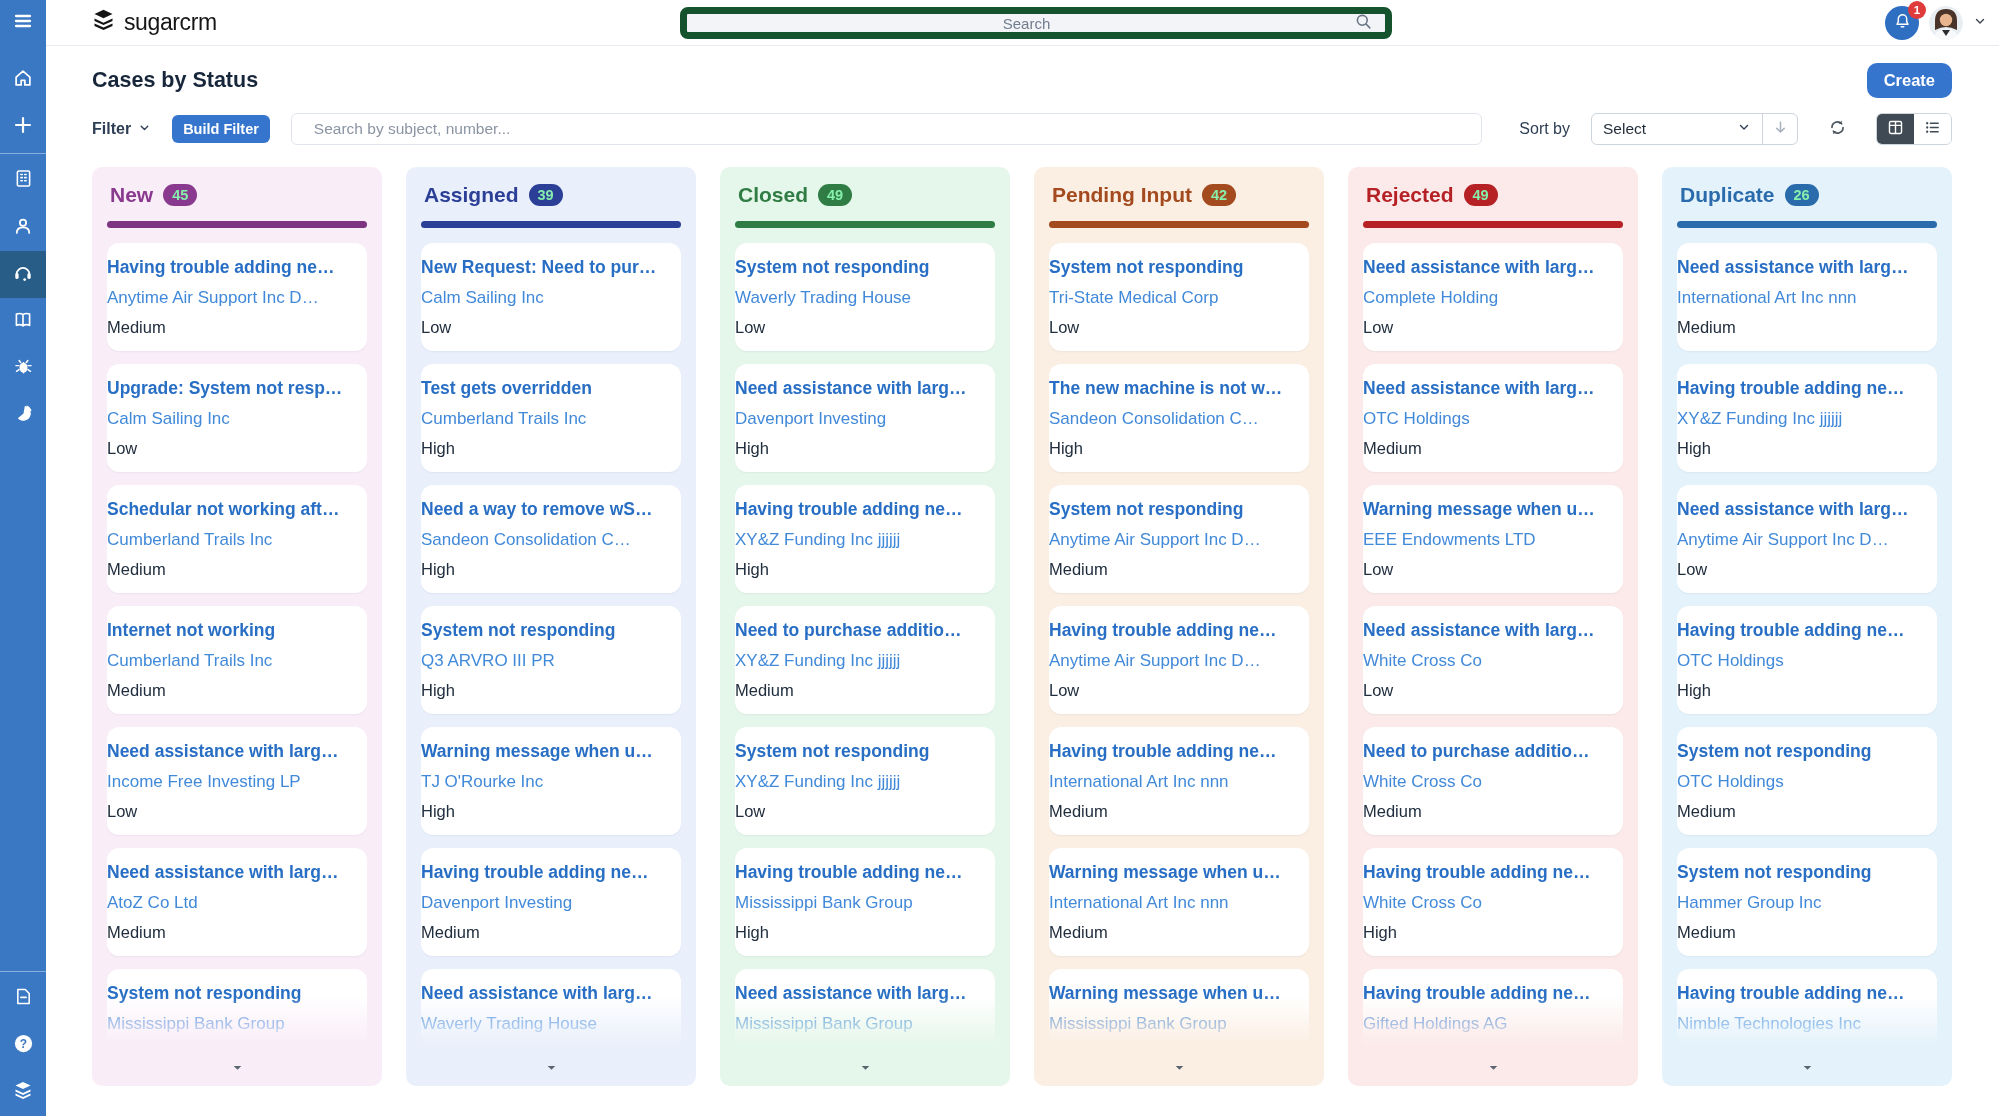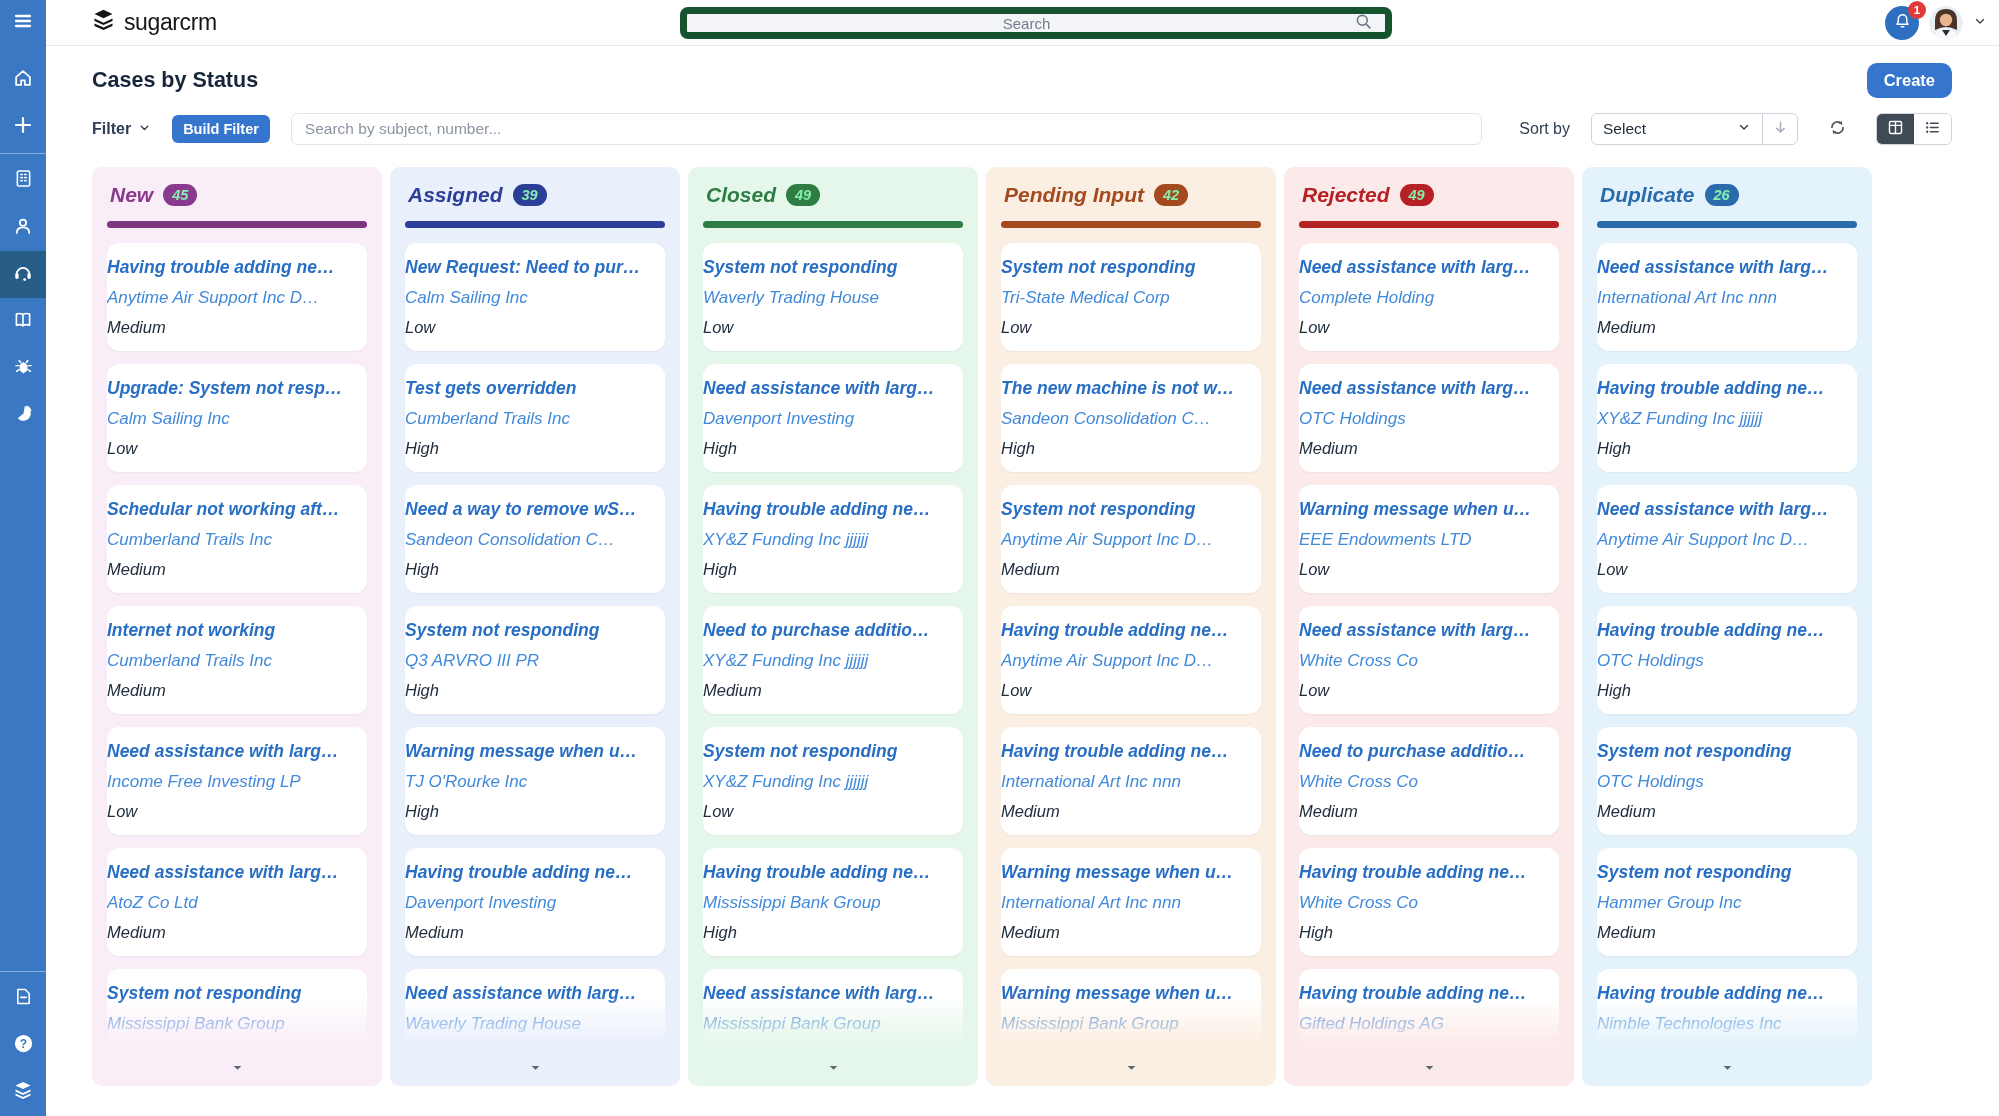--- a/index.html
+++ b/index.html
@@ -45,39 +45,39 @@
   .page-title { font-size:21.5px; font-weight:700; color:#17263a; }
   .create-btn { background:#3575cd; color:#fff; border:none; border-radius:10px;
     font-size:16.5px; font-weight:700; padding:8px 17px; cursor:pointer; font-family:inherit; }
 
   .toolbar { display:flex; align-items:center; gap:21px; padding:15px 47px 0 46px; }
   .filter-dd { display:flex; align-items:center; gap:7px; font-size:16px; font-weight:700;
     color:#2e3e54; cursor:pointer; }
   .build-filter-btn { background:#3575cd; color:#fff; border:none; border-radius:6px;
     font-size:14.5px; font-weight:700; padding:6px 11px; cursor:pointer; font-family:inherit; }
   .toolbar-search { flex:1; height:32px; border:1px solid #e0e5ec; border-radius:6px;
-    background:#fff; font-size:15.5px; color:#3c4a5e; padding:0 13px; outline:none;
+    background:#fff; font-size:15.5px; color:#3c4a5e; padding:0 22px; outline:none;
     font-family:inherit; }
   .toolbar-search::placeholder { color:#8a94a3; }
   .sort-label { font-size:16px; color:#2e3e54; margin-left:16px; white-space:nowrap; }
   .sort-group { display:flex; height:32px; border:1px solid #cdd4de; border-radius:6px;
     overflow:hidden; background:#fff; }
   .sort-select { width:170px; display:flex; align-items:center; justify-content:space-between;
     padding:0 11px; font-size:15.5px; color:#1f2a38; cursor:pointer; }
   .sort-dir { width:35px; display:flex; align-items:center; justify-content:center;
     border-left:1px solid #cdd4de; color:#a9b2be; }
   .icon-btn { width:36px; height:32px; display:flex; align-items:center; justify-content:center;
     background:transparent; border:none; cursor:pointer; color:#49555f; }
   .view-group { display:flex; height:32px; border:1px solid #cdd4de; border-radius:6px; overflow:hidden; }
   .view-seg { width:37px; display:flex; align-items:center; justify-content:center; cursor:pointer; }
   .view-seg.active { background:#404a54; }
   .view-seg.inactive { background:#fff; }
 
   
-  .board { display:flex; gap:8px; padding:22px 47px 0 46px;font-style:italic; }
+  .board { display:flex; gap:24px; padding:22px 47px 0 46px; }
   .col { width:290px; height:919px; border-radius:10px; background:var(--bg);
     padding:16px 15px 4px; display:flex; flex-direction:column; }
   .col-head { display:flex; align-items:center; gap:10px; padding-left:3px; }
   .col-name { font-size:21px; font-weight:700; color:var(--accent); }
   .col-count { background:var(--accent); color:#86efac; font-size:14.5px; font-weight:700;
     border-radius:11px; padding:3px 9px; }
   .col-bar { height:7px; border-radius:4px; background:var(--bar); margin-top:14px; }
   .cards { position:relative; flex:1; overflow:hidden; margin-top:15px; }
   .card { background:#fff; border-radius:12px; padding:14px 0; margin-bottom:13px;
     box-shadow:0 1px 2px rgba(20,40,80,.05); cursor:pointer; }

